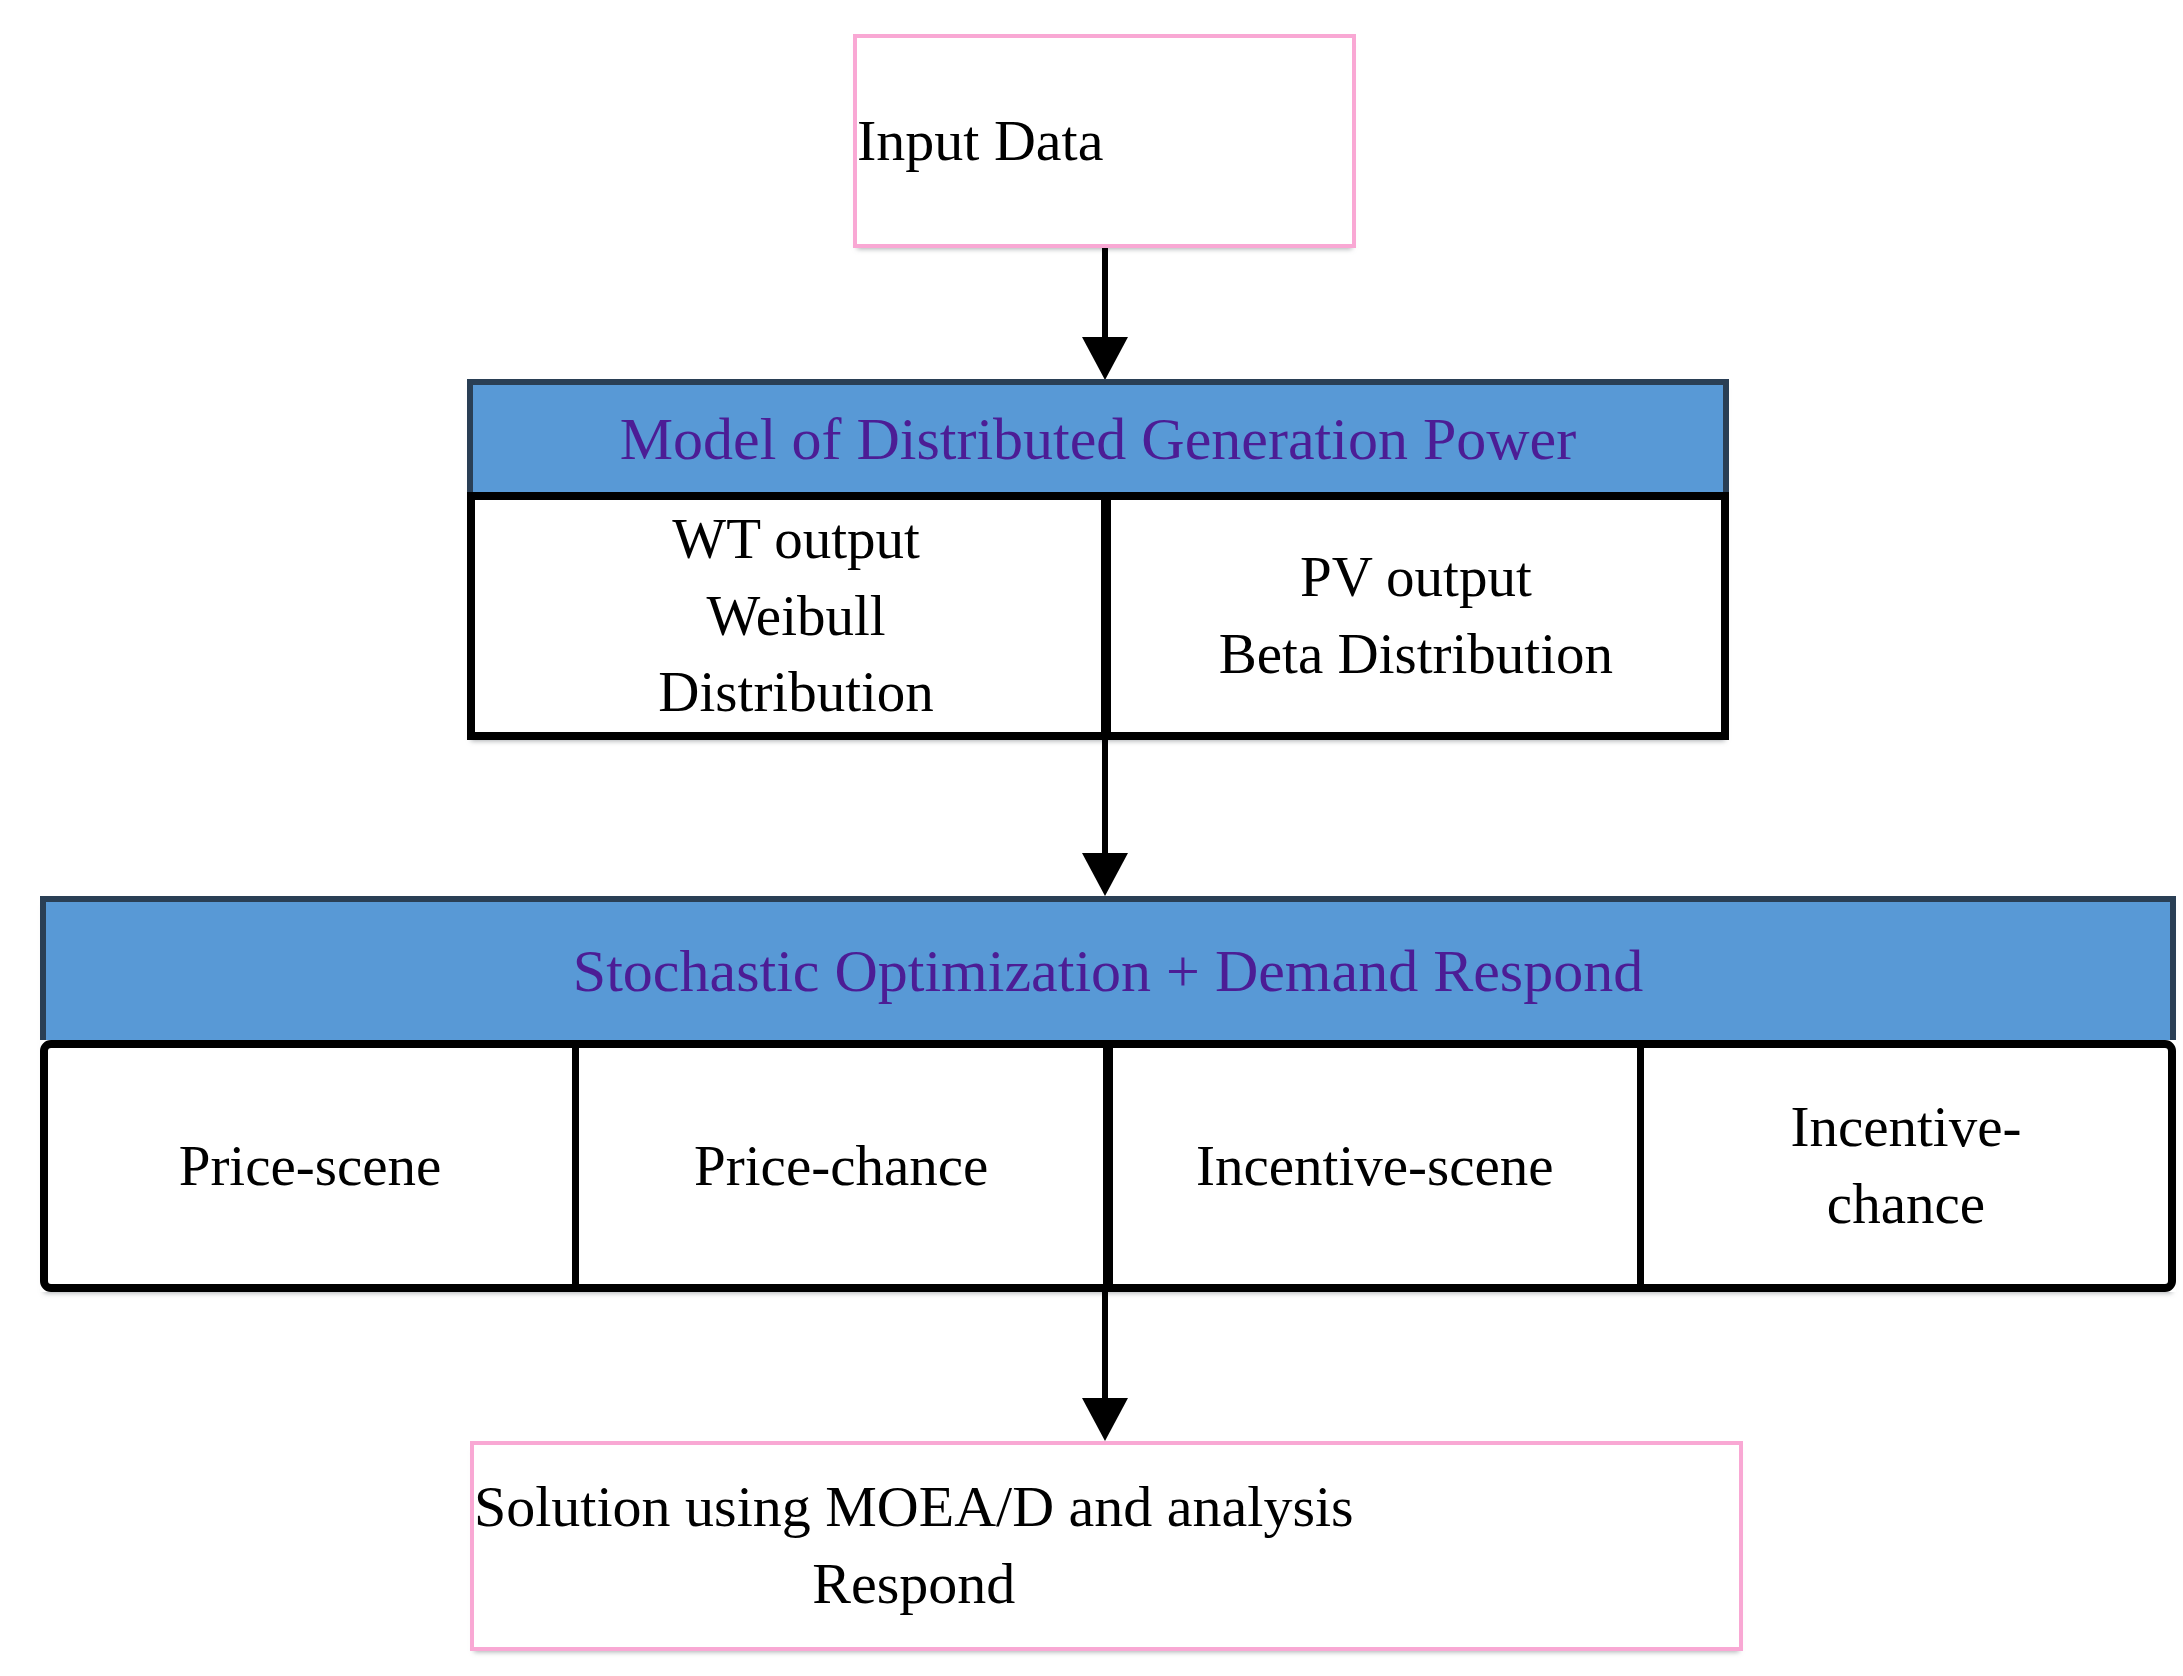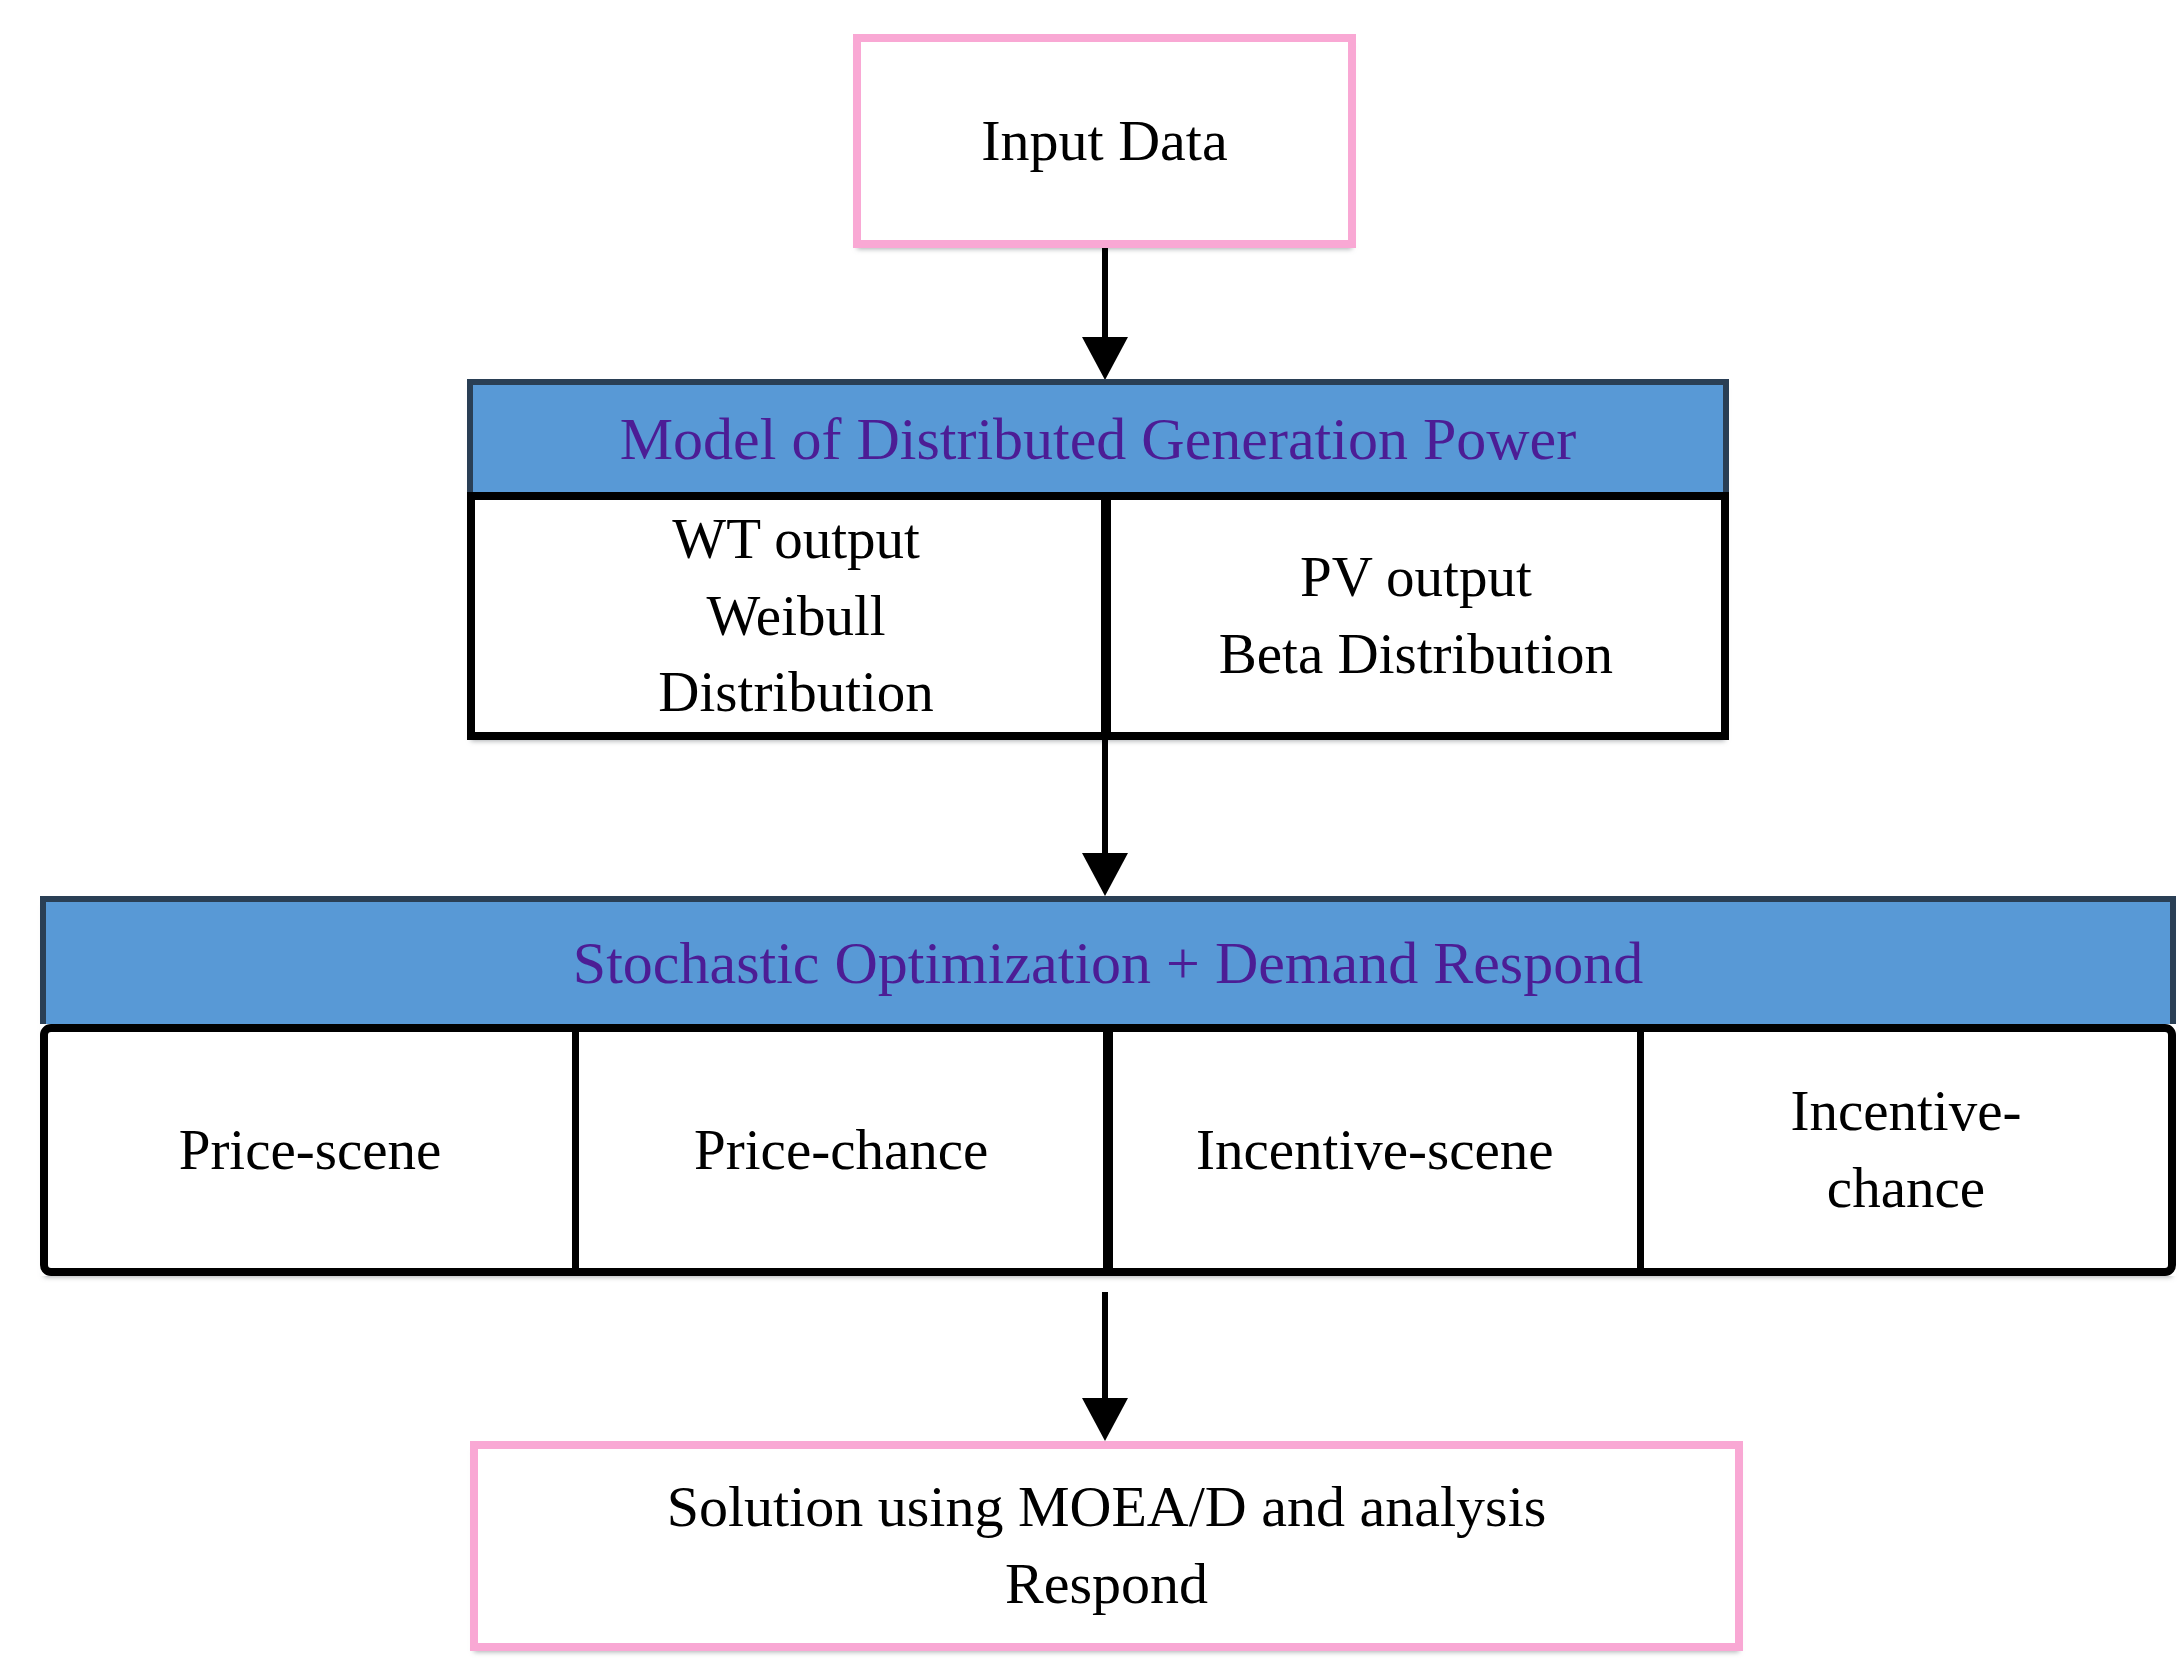--- a/index.html
+++ b/index.html
@@ -14,25 +14,24 @@
     background: #ffffff;
     font-family: "Liberation Serif", "DejaVu Serif", serif;
     color: #000000;
     overflow: hidden;
   }
 
   
   .plain-box {
     position: absolute;
     box-sizing: border-box;
-    border: 8px solid #f9a8d4;
+    border: 4px solid #f9a8d4;
     background: #ffffff;
     display: flex;
     align-items: center;
-    justify-content: center;
     text-align: center;
     font-size: 58px;
     line-height: 1.32;
     box-shadow: 0 6.4px 4.8px -4px rgba(110,115,120,0.55);
   }
 
   
   .block-table {
     position: absolute;
     box-sizing: border-box;
@@ -119,21 +118,21 @@
 Beta Distribution</div>
     </div>
   </div>
 
   <div>
     <div class="arrow-line" style="left:1102px; top:740px; height:114px;"></div>
     <div class="arrow-head" style="left:1082px; top:853px;"></div>
   </div>
 
   <div class="block-table" style="left:40px; top:896px; width:2136px;">
-    <div class="blue-header" style="height:128px;">
+    <div class="blue-header" style="height:144px;">
       <span>Stochastic Optimization + Demand Respond</span>
     </div>
     <div class="cells-row" style="height:252px;border-radius:11px;">
       <div class="cell">Price-scene</div>
       <div class="divider thin"></div>
       <div class="cell">Price-chance</div>
       <div class="divider thick"></div>
       <div class="cell">Incentive-scene</div>
       <div class="divider thin"></div>
       <div class="cell pre-line">Incentive-

